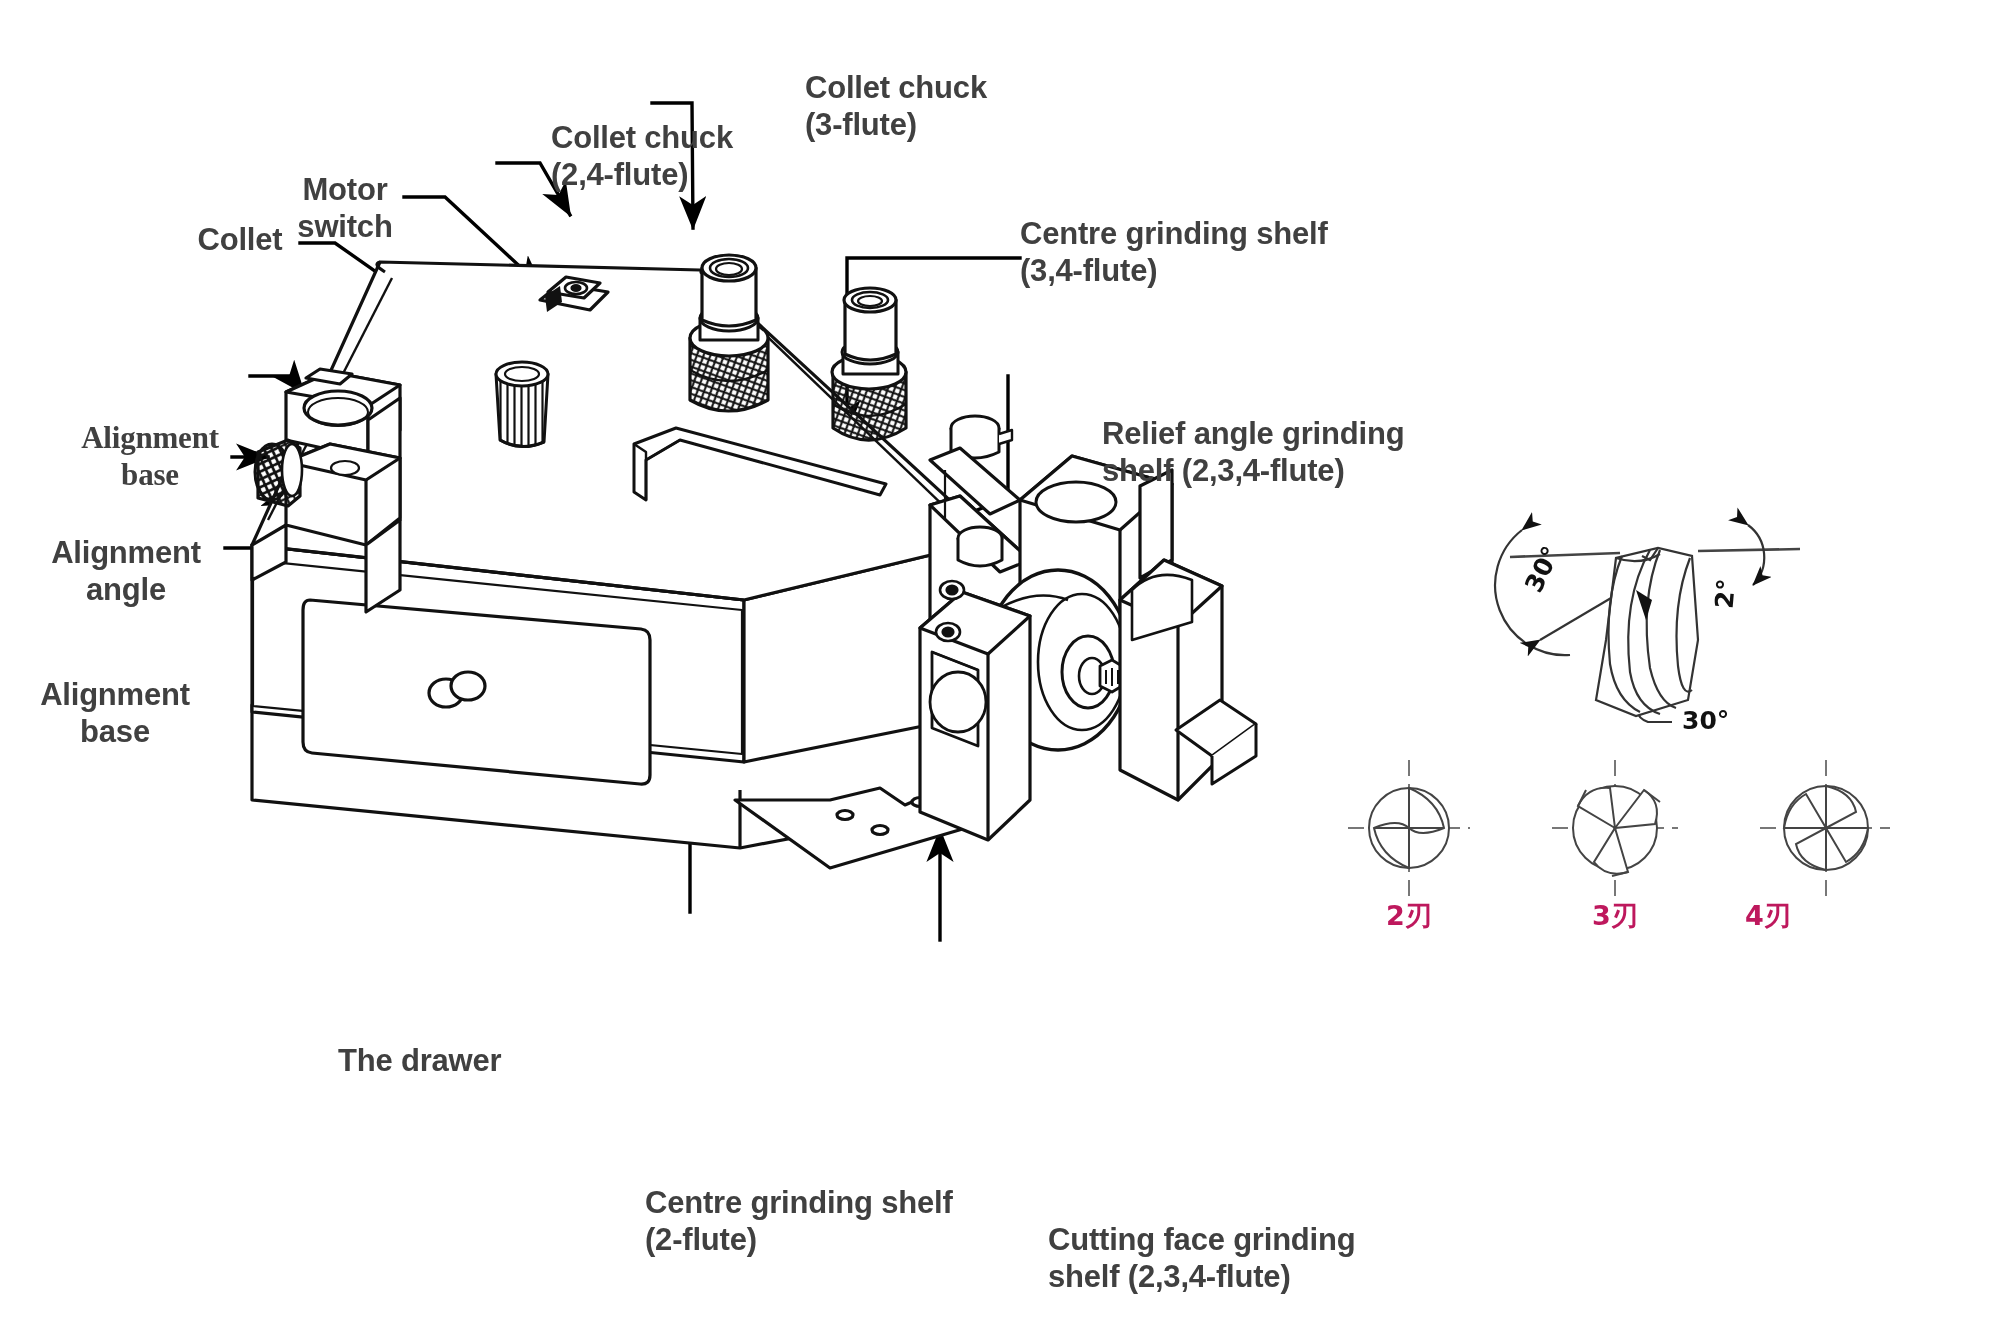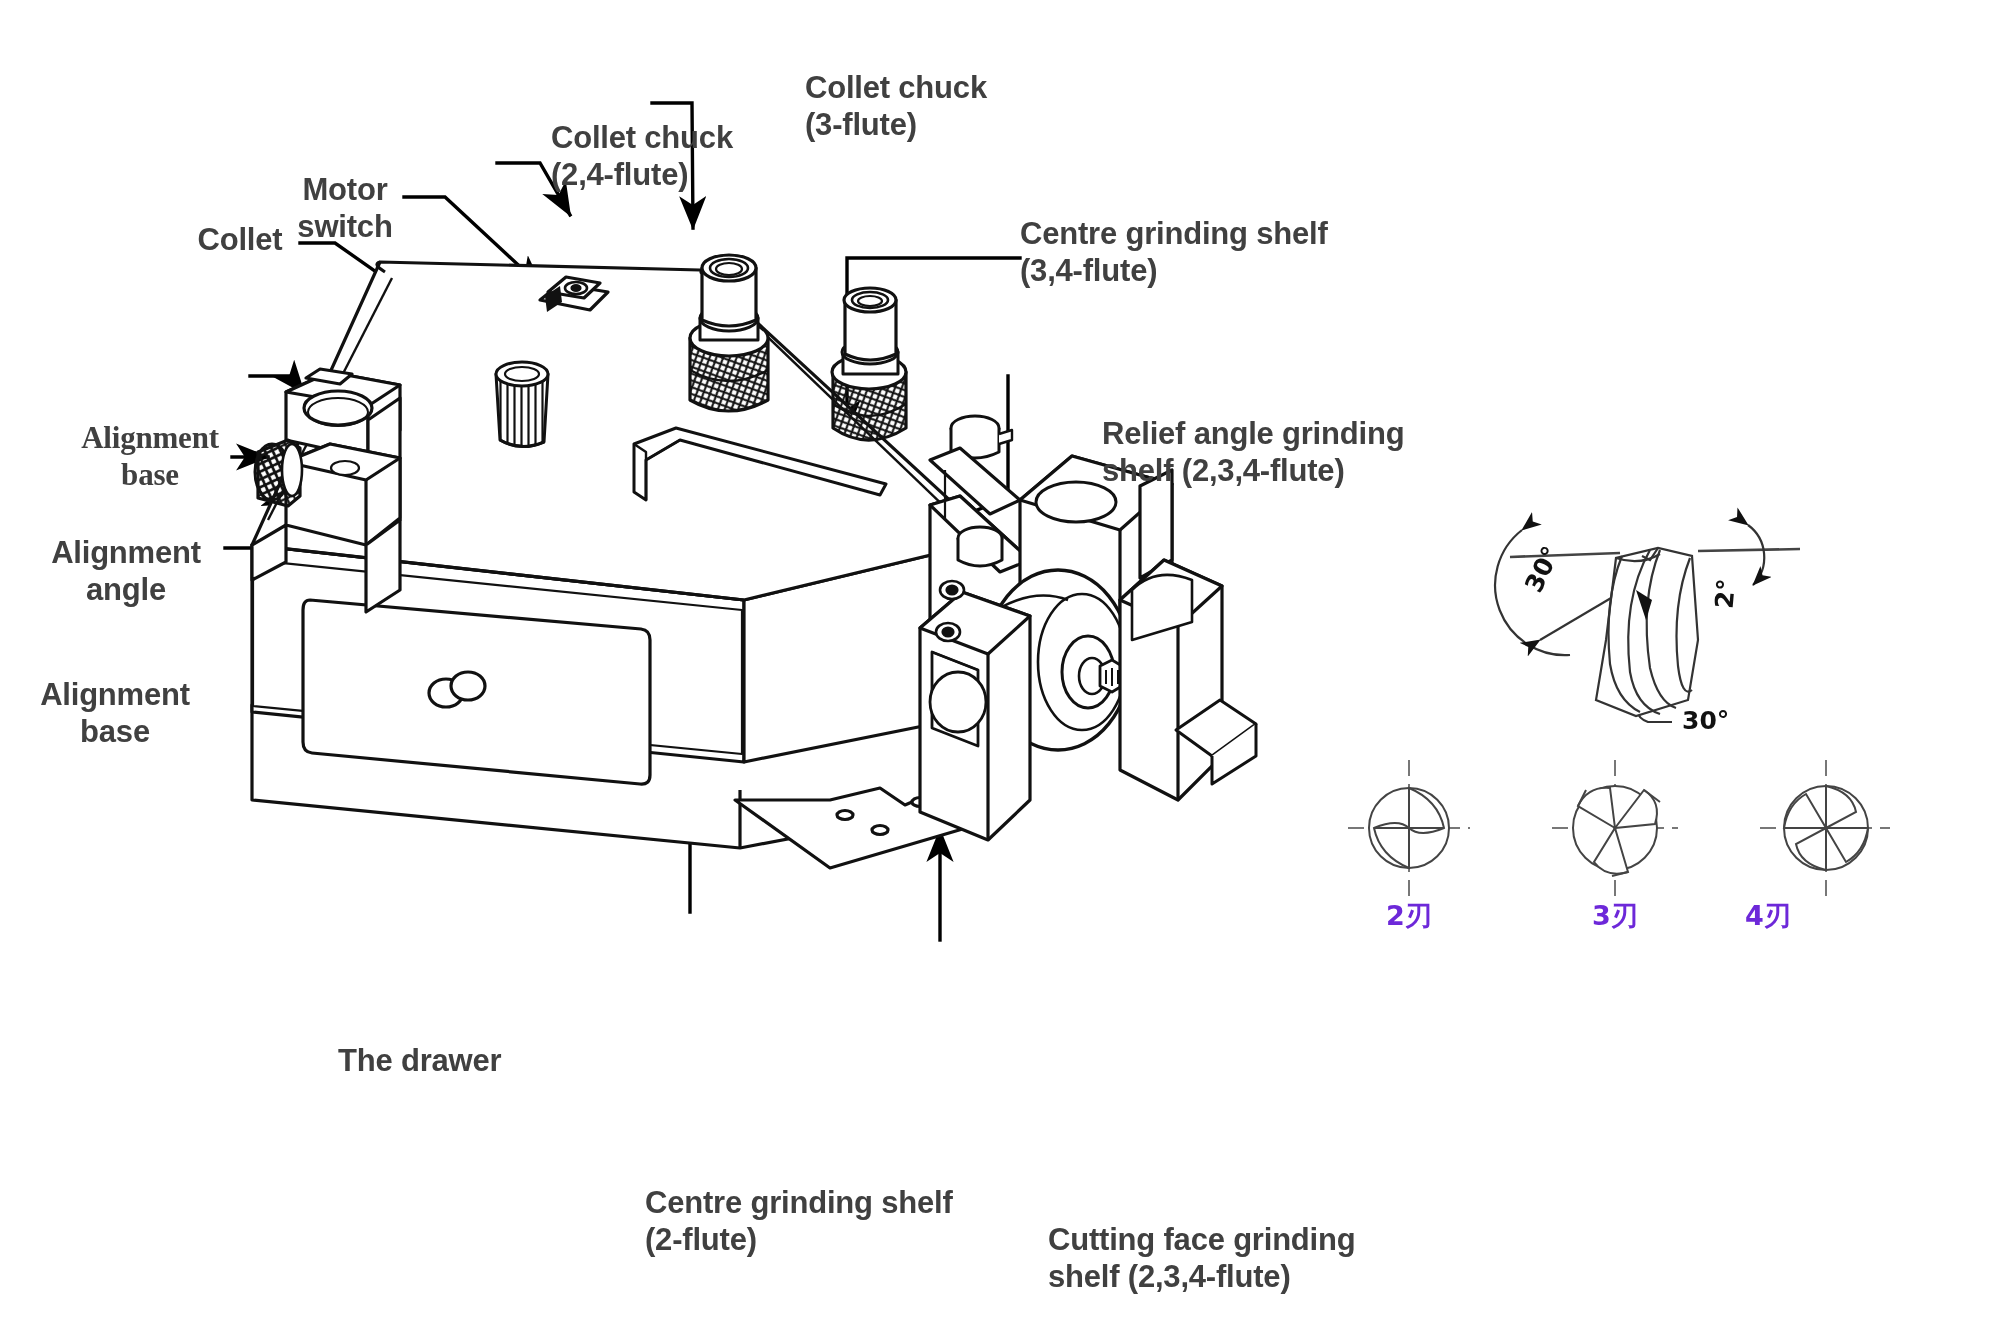--- a/index.html
+++ b/index.html
@@ -36,21 +36,21 @@
     color: #404040;
     white-space: pre-line;
     letter-spacing: -0.2px;
   }
   .callout.right { text-align: center; }
   .cjk {
     position: absolute;
     font-family: "DejaVu Sans", sans-serif;
     font-weight: bold;
     font-size: 27px;
-    color: #6d28d9;
+    color: #be185d;
     text-align: center;
   }
   .ang {
     position: absolute;
     font-family: "DejaVu Sans", sans-serif;
     font-weight: bold;
     font-size: 25px;
     color: #111111;
   }
   .ang.rot-l { transform: rotate(-64deg); transform-origin: 0 50%; }

